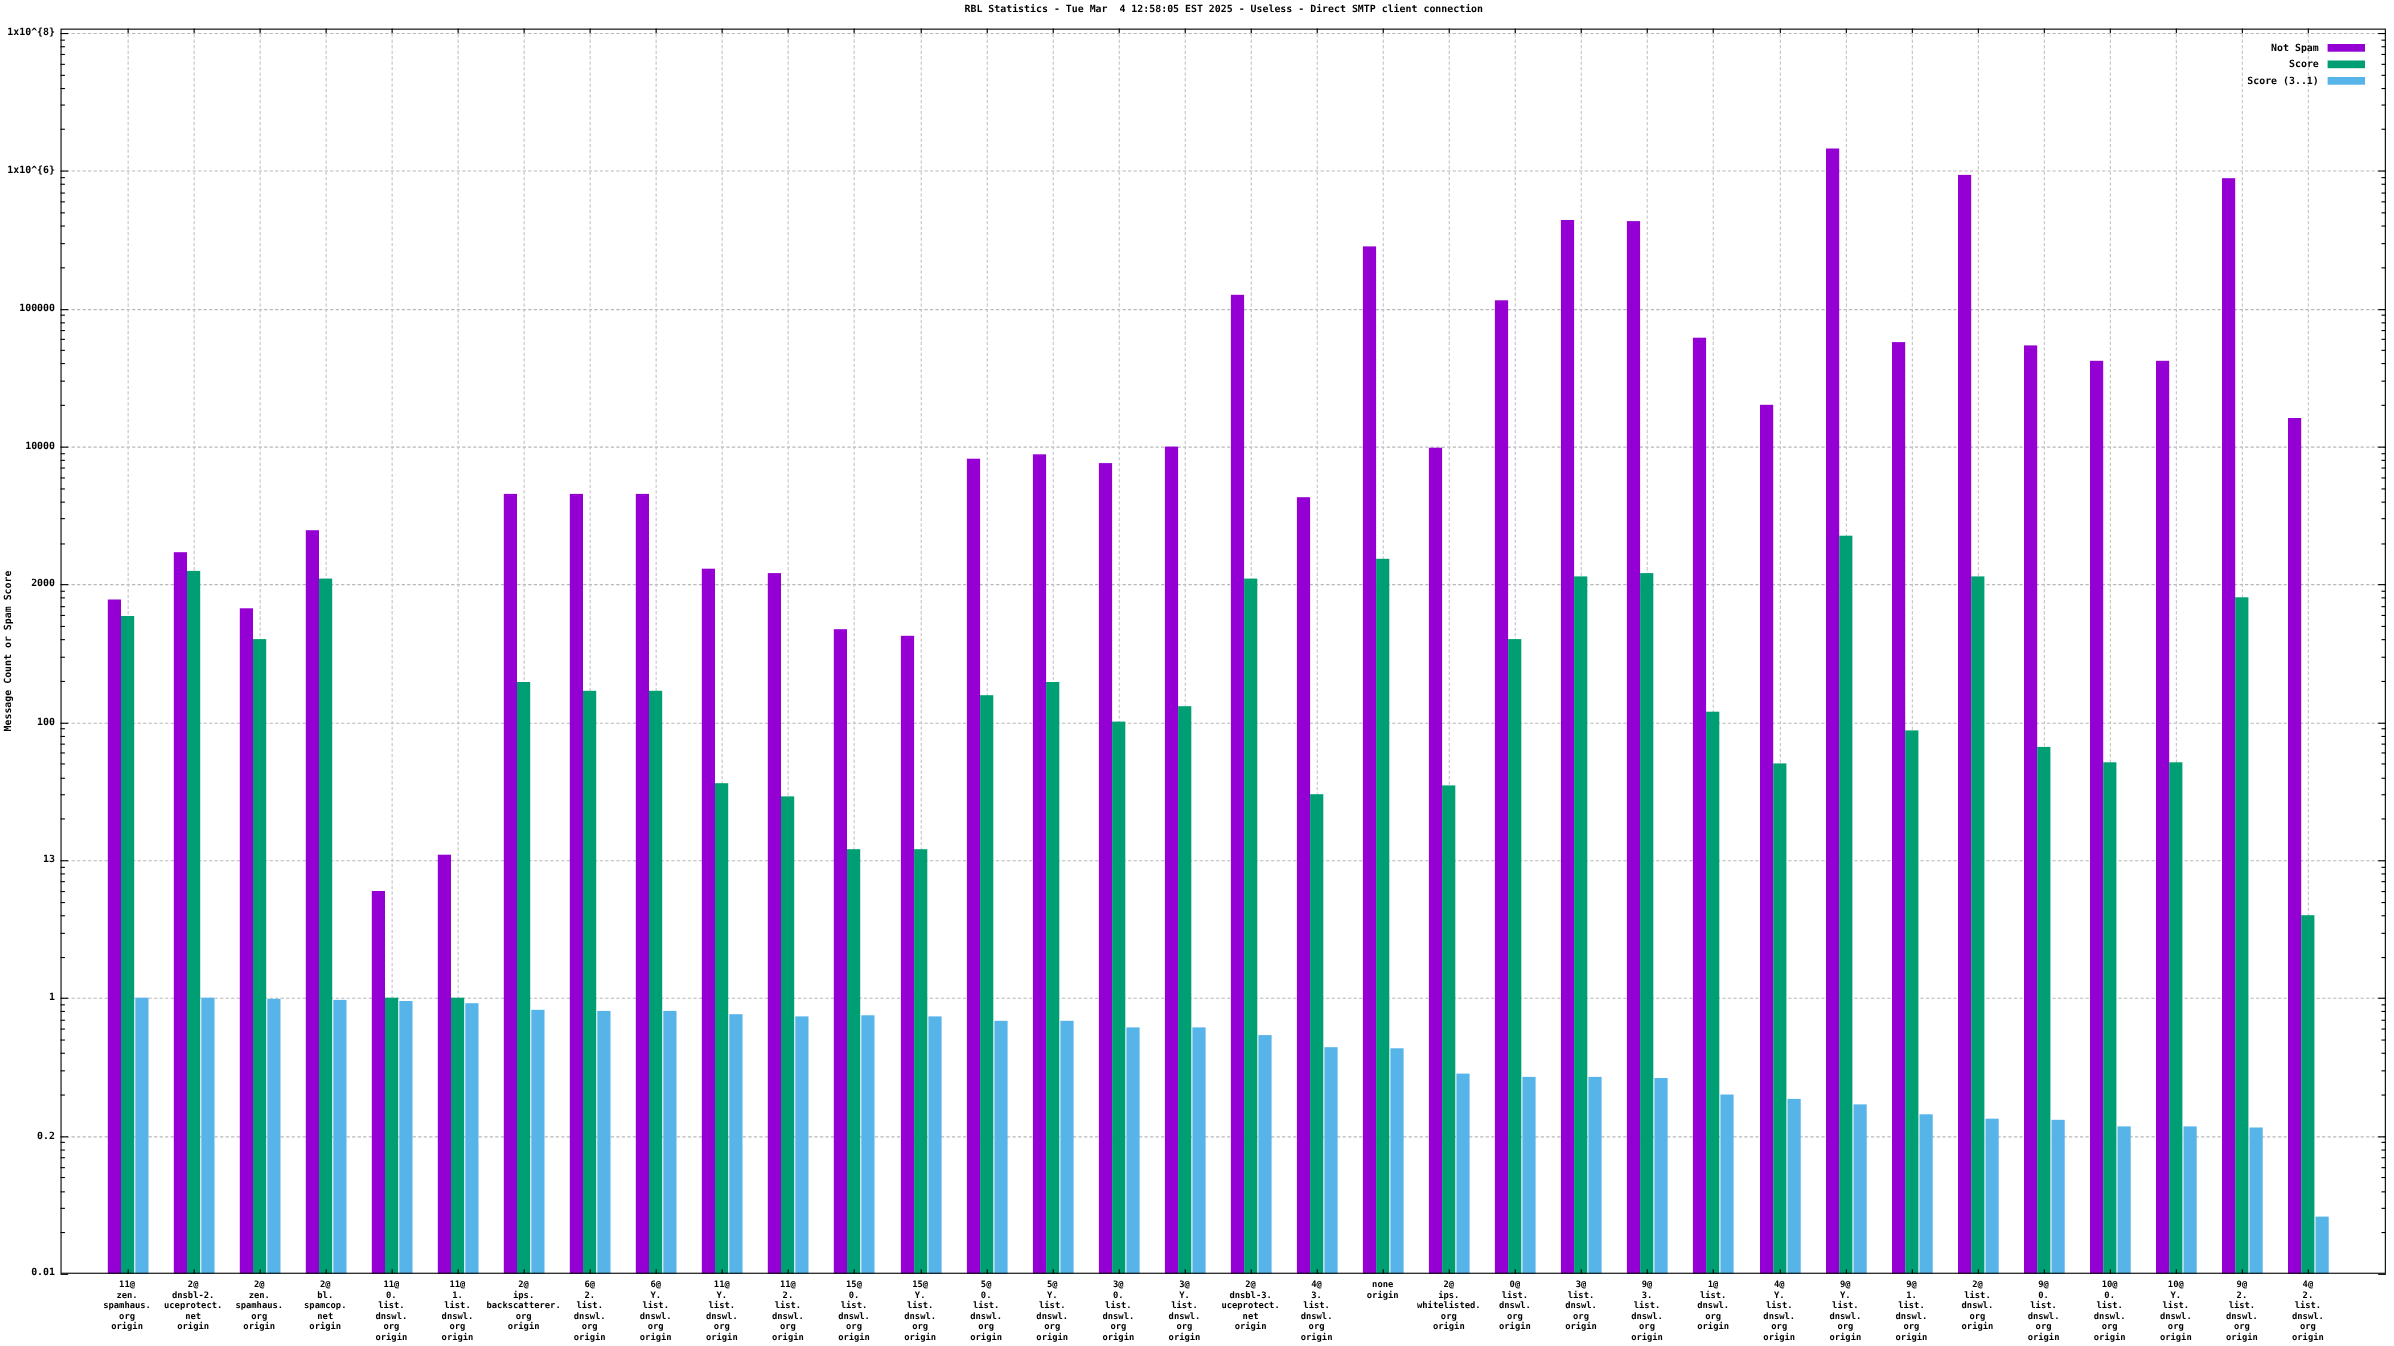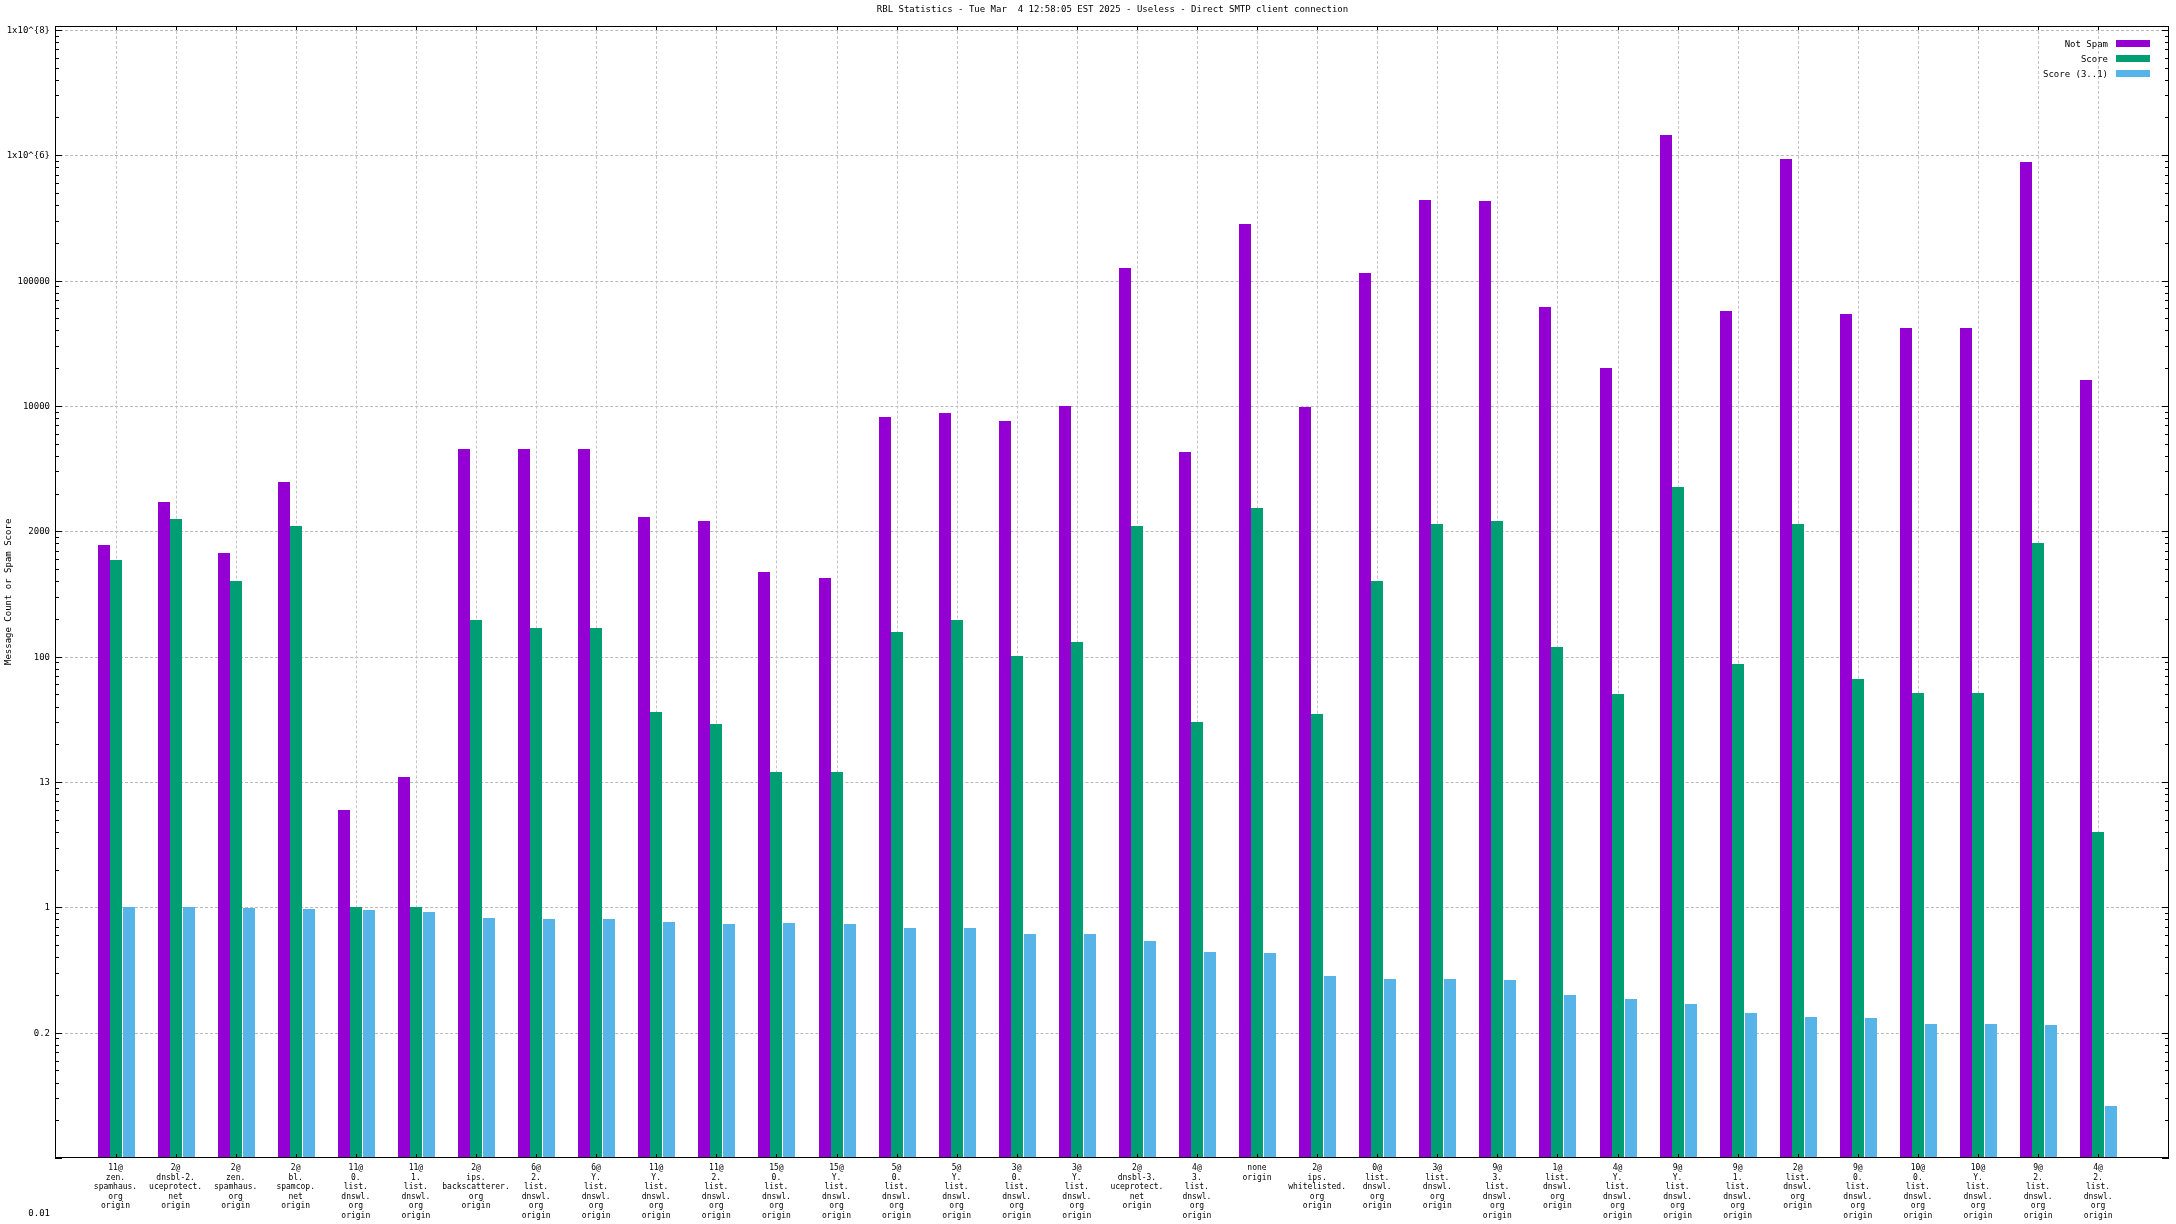--- a/index.html
+++ b/index.html
@@ -1,18 +1,18 @@
 <!DOCTYPE html>
 <html><head>
 <meta charset="utf-8">
 <style>
   html,body { margin:0; padding:0; background:#ffffff; }
   body { width:2176px; height:1224px; overflow:hidden;
          font-family:"DejaVu Sans Mono","Liberation Mono",monospace; color:#000; }
-  #stage { position:relative; width:2143px; height:1224px; }
+  #stage { position:relative; width:2143px; height:1224px;font-weight:bold; }
   .chart-title { position:absolute; left:55px; top:4px; width:2115px;
                  text-align:center; font-size:9px; white-space:pre; }
   .y-axis-title { position:absolute; left:3px; top:442px; height:300px;
                   writing-mode:vertical-rl; transform:rotate(180deg);
                   font-size:9px; text-align:center; }
   .plot-border { position:absolute; left:55px; top:26px; width:2114px; height:1132px;
                  border:1px solid #000; box-sizing:border-box; }
   .hgrid { position:absolute; height:0; border-top:1px dashed #b9b9b9; }
   .vgrid { position:absolute; width:0; border-left:1px dashed #c4c4c4; }
   .bar  { position:absolute; }
@@ -597,21 +597,21 @@
 origin</div>
     <div class="ytl" style="top: 24.8px;">1x10^{8}</div>
     <div class="ytl" style="top: 150.1px;">1x10^{6}</div>
     <div class="ytl" style="top: 275.5px;">100000</div>
     <div class="ytl" style="top: 400.9px;">10000</div>
     <div class="ytl" style="top: 526.2px;">2000</div>
     <div class="ytl" style="top: 651.6px;">100</div>
     <div class="ytl" style="top: 776.9px;">13</div>
     <div class="ytl" style="top: 902.3px;">1</div>
     <div class="ytl" style="top: 1027.7px;">0.2</div>
-    <div class="ytl" style="top: 1208px;">0.01</div>
+    <div class="ytl" style="top: 1152px;">0.01</div>
     <div class="plot-border"></div>
 
   <div class="legend-label" style="left:1988px; top:39px;">Not Spam</div>
   <div class="legend-swatch" style="left: 2116px; top: 40px; background: rgb(148, 0, 211);" id="sw0"></div>
   <div class="legend-label" style="left:1988px; top:54px;">Score</div>
   <div class="legend-swatch" style="left: 2116px; top: 55px; background: rgb(0, 158, 115);" id="sw1"></div>
   <div class="legend-label" style="left:1988px; top:69px;">Score (3..1)</div>
   <div class="legend-swatch" style="left: 2116px; top: 70px; background: rgb(86, 180, 233);" id="sw2"></div>
 </div>
 

